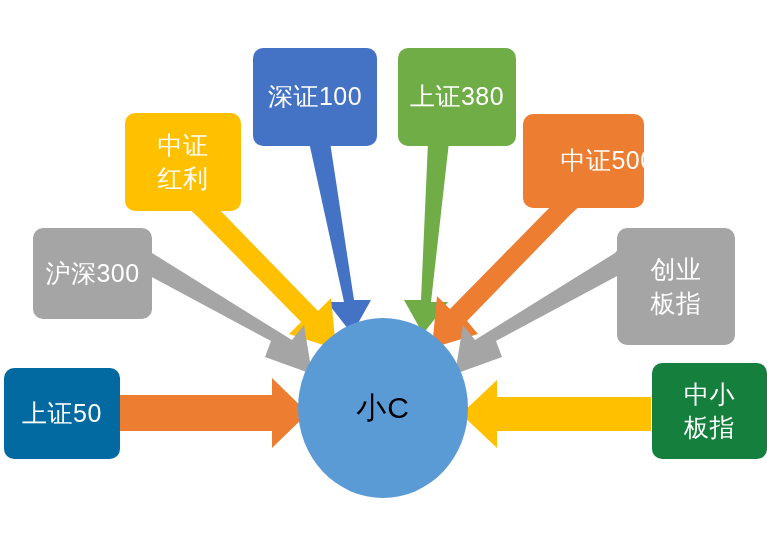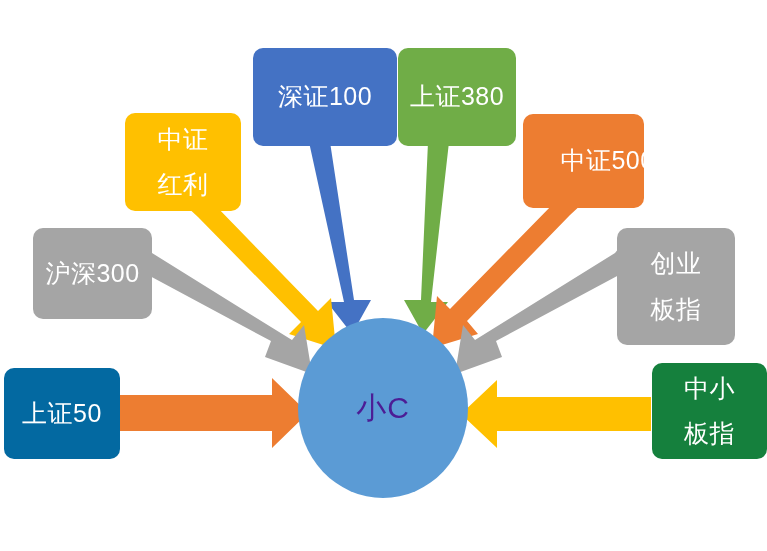--- a/index.html
+++ b/index.html
@@ -30,44 +30,44 @@
     justify-content:center;
     color:#ffffff;
     line-height:1.18;
     text-align:center;
     z-index:5;
     letter-spacing:0.5px;
   }
   .node .ln{display:block;white-space:nowrap;}
   .node.one-line{font-size:25px;}
   .node.two-line{font-size:25px;}
-  .node.two-line .ln{margin:8px 0;}
+  .node.two-line .ln{margin:2px 0;}
 
   
-  #node-sz100{left:253px;  top:48px;  width:144px; height:98px;  background:#4472C4;}
+  #node-sz100{left:253px;  top:48px;  width:124px; height:98px;  background:#4472C4;}
   #node-sh380{left:398px;  top:48px;  width:118px; height:98px;  background:#70AD47;}
   #node-zzhl{left:125px;   top:113px; width:116px; height:98px;  background:#FFC000;}
   #node-zz500{left:523px;  top:114px; width:121px; height:94px;  background:#ED7D31;padding-left:48px;}
   #node-hs300{left:33px;   top:228px; width:119px; height:91px;  background:#A5A5A5;text-align:right;}
   #node-cyb{left:617px;    top:228px; width:118px; height:117px;  background:#A5A5A5;}
   #node-sz50{left:4px;     top:368px; width:116px; height:91px;  background:#0369a1;}
   #node-zxb{left:652px;    top:363px; width:115px; height:96px;  background:#15803d;}
 
   #center-node{
     position:absolute;
     left:298px; top:318px;
     width:170px; height:180px;
     border-radius:50%;
     background:#5B9BD5;
     z-index:6;
     display:flex;
     flex-direction:column;
     align-items:center;
     justify-content:center;
-    color:#4c1d95;
+    color:#000000;
     font-size:30px;
     line-height:1.25;
     text-align:left;
     letter-spacing:1px;
   }
   #center-node .ln{display:block;white-space:nowrap;margin:5px 0;}
 </style>
 </head>
 <body>
 

